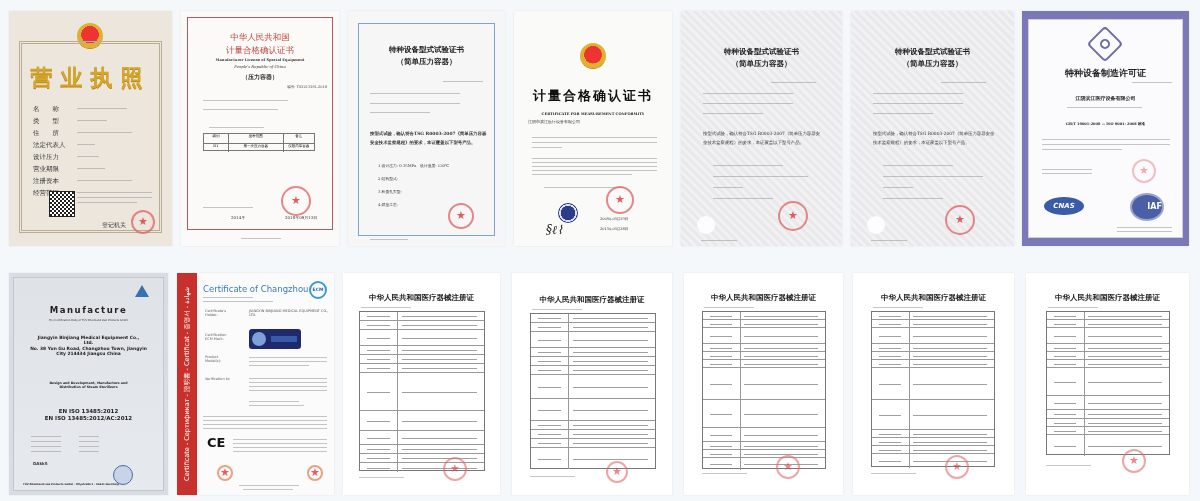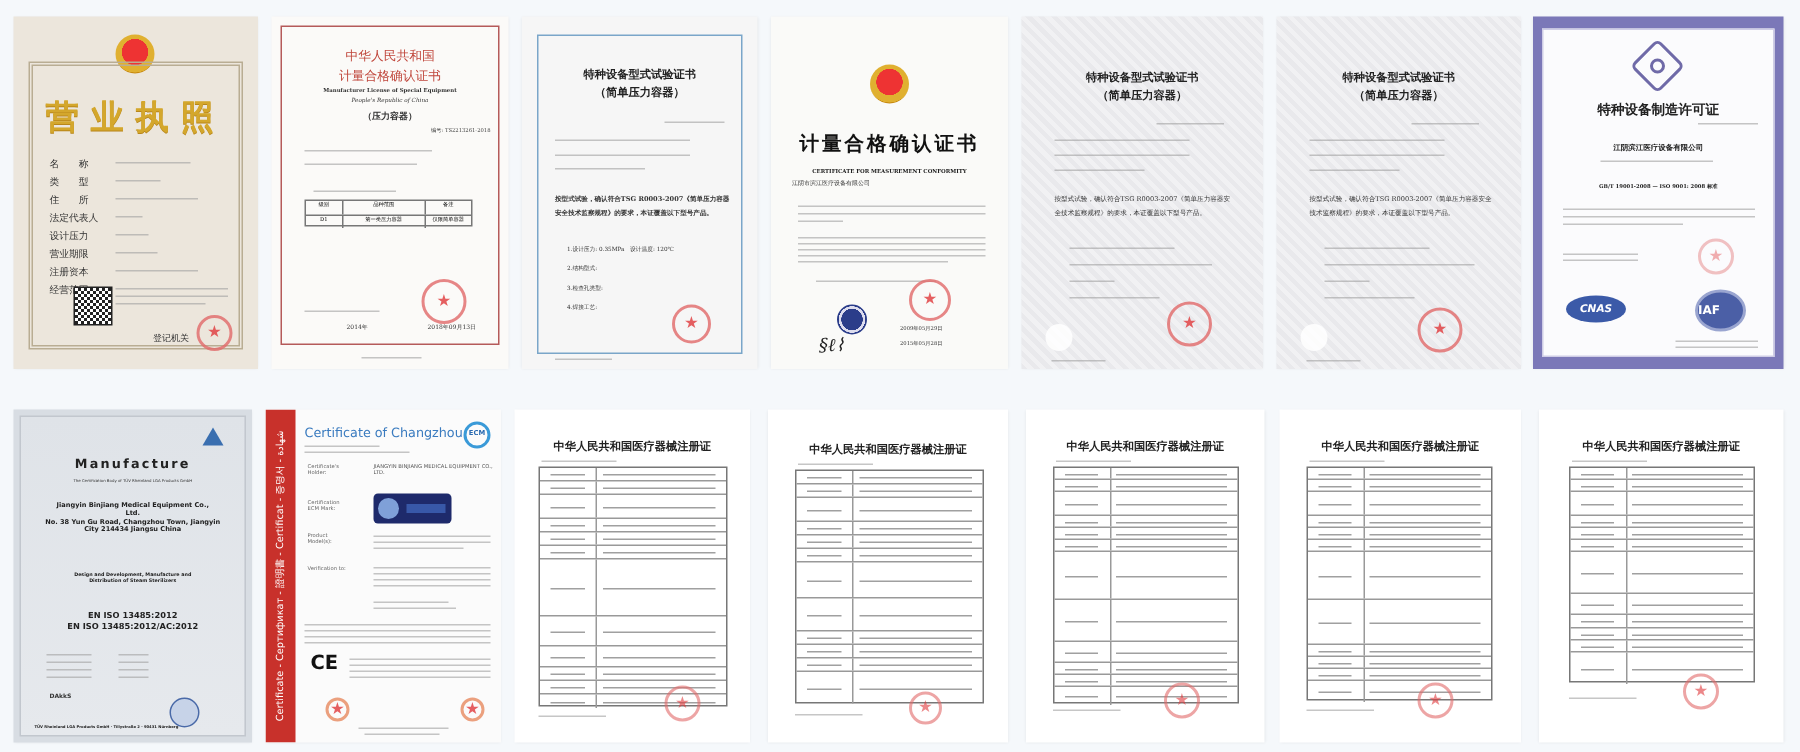--- a/index.html
+++ b/index.html
@@ -163,21 +163,21 @@
   <div class="t" style="top:84px;font-size:5px;font-weight:bold;color:#222;">江阴滨江医疗设备有限公司</div>
   <div class="lnl" style="left:45px;top:96px;width:75px;"></div>
   <div class="t" style="top:111px;font-size:3.5px;font-weight:bold;color:#222;">GB/T 19001-2008 — ISO 9001: 2008 标准</div>
   <div class="lnl" style="left:20px;top:128px;width:128px;"></div>
   <div class="lnl" style="left:20px;top:133px;width:128px;"></div>
   <div class="lnl" style="left:20px;top:138px;width:80px;"></div>
   <div class="seal" style="left:110px;top:148px;width:24px;height:24px;opacity:.4;"></div>
   <div class="lnl" style="left:20px;top:158px;width:50px;"></div>
   <div class="lnl" style="left:20px;top:162px;width:50px;"></div>
   <div style="position:absolute;left:22px;top:186px;width:40px;height:18px;border-radius:50%;background:#3b5aa8;color:#fff;font-size:7px;font-weight:bold;text-align:center;line-height:18px;font-family:'DejaVu Sans',sans-serif;font-style:italic;">CNAS</div>
-  <div style="position:absolute;left:108px;top:182px;width:30px;height:24px;border-radius:50%;background:#4b5fa6;color:#fff;font-size:8px;font-weight:bold;text-align:left;line-height:24px;font-family:'DejaVu Sans',sans-serif;border:2px solid #9aa5d0;">IAF</div>
+  <div style="position:absolute;left:108px;top:182px;width:30px;height:24px;border-radius:50%;background:#4b5fa6;color:#fff;font-size:8px;font-weight:bold;text-align:right;line-height:24px;font-family:'DejaVu Sans',sans-serif;border:2px solid #9aa5d0;">IAF</div>
   <div class="lnl" style="left:95px;top:216px;width:55px;"></div>
   <div class="lnl" style="left:95px;top:220px;width:55px;"></div>
 </div>
 
 <div class="card" style="left:9px;top:273px;width:159px;height:222px;background:#d8dde3;">
   <div style="position:absolute;left:4px;top:4px;right:4px;bottom:4px;border:1px solid #c2c7ce;background:linear-gradient(#dfe3e8,#e6e9ed);"></div>
   <div style="position:absolute;left:126px;top:12px;width:0;height:0;border-left:7px solid transparent;border-right:7px solid transparent;border-bottom:12px solid #3a6fb0;"></div>
   <div class="t" style="top:32px;font-size:8.5px;font-weight:bold;letter-spacing:1.5px;color:#222;font-family:'DejaVu Sans',sans-serif;">Manufacture</div>
   <div class="t" style="top:46px;font-size:2.6px;color:#333;font-family:'DejaVu Sans',sans-serif;">The Certification Body of TÜV Rheinland LGA Products GmbH</div>
   <div style="position:absolute;left:28px;right:28px;top:62px;font-size:4.4px;line-height:5px;font-weight:bold;text-align:center;color:#222;font-family:'DejaVu Sans',sans-serif;white-space:normal;">Jiangyin Binjiang Medical Equipment Co., Ltd.</div>

